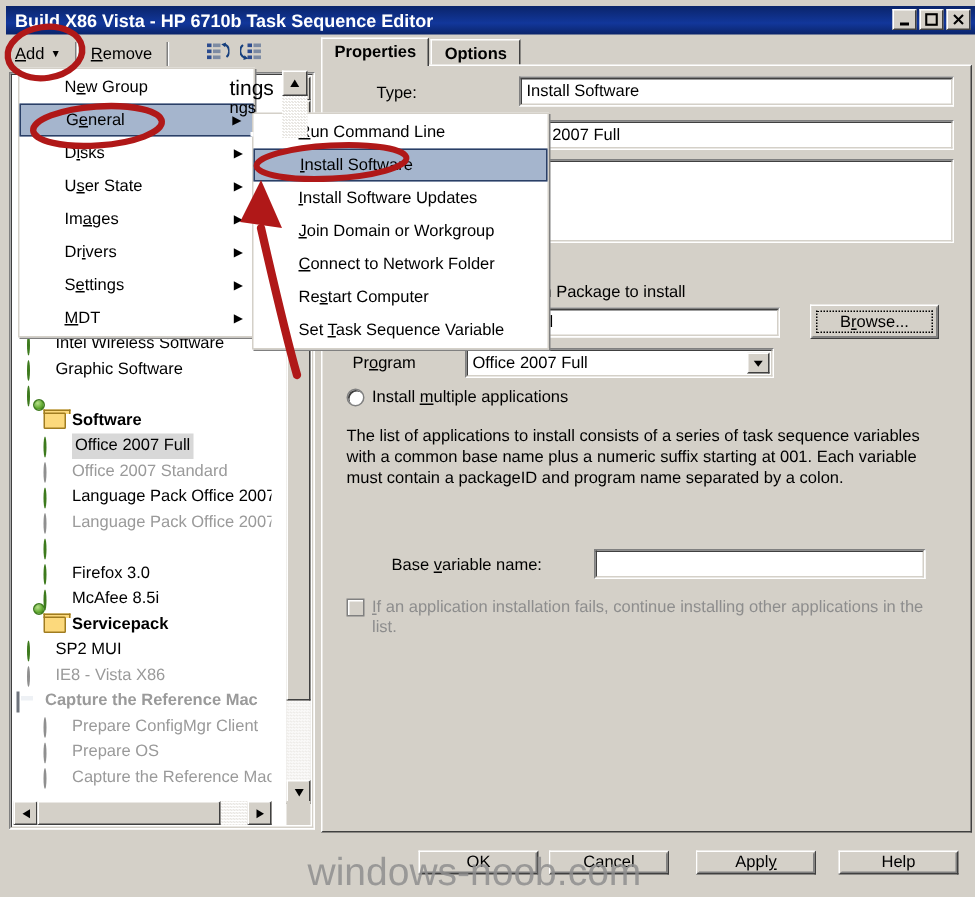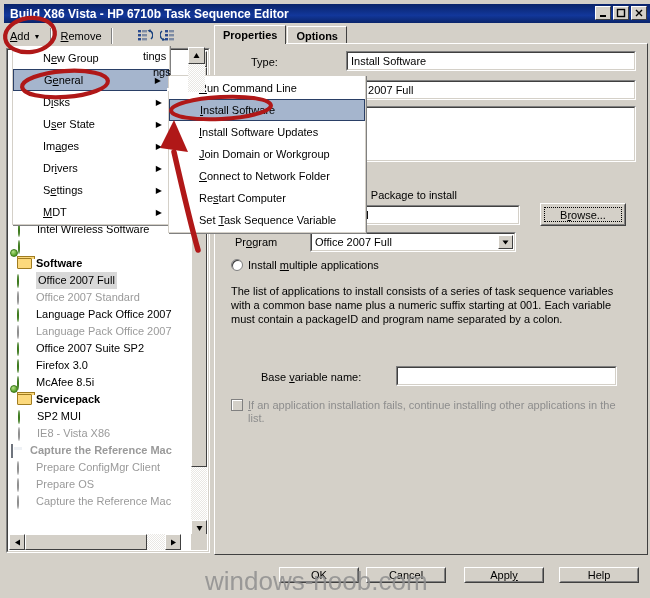--- a/index.html
+++ b/index.html
@@ -35,21 +35,21 @@
   .treebox{position:absolute;left:4px;top:46px;width:204px;height:505px;
            background:#fff;border:1px solid #808080;border-right-color:#fff;
            border-bottom-color:#fff;box-sizing:border-box;overflow:hidden;}
   .treebox .inner{position:absolute;left:0;top:0;right:0;bottom:0;
                   border:1px solid #404040;border-right-color:#d4d0c8;
                   border-bottom-color:#d4d0c8;box-sizing:border-box;background:#fff;}
   .treeclip{position:absolute;left:1px;top:1px;width:172px;height:485px;overflow:hidden;}
   .tnode{display:flex;align-items:center;height:17px;padding-left:2px;white-space:nowrap;
          font-size:11px;line-height:17px;}
   .tnode .ico{width:16px;height:16px;margin-right:3px;flex:0 0 16px;position:relative;}
-  .tnode.lvl1{padding-left:8px;}
+  .tnode.lvl1{padding-left:8px;margin-left:12px;}
   .tnode.lvl2{padding-left:9px;}
   .tnode.grp .lbl{font-weight:bold;}
   .tnode.dim .lbl{color:#9a9a9a;}
   .tnode.selrow .lbl{background:#d8d8d8;padding:0 2px;}
 
   
   .ic-check{width:15px;height:15px;border-radius:50%;
             background:radial-gradient(circle at 35% 30%,#b7e08a 0%,#5fa82e 55%,#2f6d14 100%);
             border:1px solid #3d7a1d;box-sizing:border-box;position:relative;}
   .ic-check:after{content:"";position:absolute;left:3px;top:6px;width:4px;height:7px;
@@ -233,20 +233,24 @@
               <div class="tnode lvl2">
                 <span class="ico"><span class="ic-check"></span></span>
                 <span class="lbl">Modem driver</span>
               </div>
               <div class="tnode lvl2">
                 <span class="ico"><span class="ic-check"></span></span>
                 <span class="lbl">Intel Wireless Software</span>
               </div>
               <div class="tnode lvl2">
                 <span class="ico"><span class="ic-check"></span></span>
+                <span class="lbl">Graphic Software</span>
+              </div>
+              <div class="tnode lvl2">
+                <span class="ico"><span class="ic-check"></span></span>
               </div>
               <div class="tnode lvl1 grp">
                 <span class="ico"><span class="ic-folder"><span class="tab"></span><span class="body"></span><span class="bdg"></span></span></span>
                 <span class="lbl">Software</span>
               </div>
               <div class="tnode lvl1 selrow">
                 <span class="ico"><span class="ic-check"></span></span>
                 <span class="lbl">Office 2007 Full</span>
               </div>
               <div class="tnode lvl1 dim">
@@ -256,21 +260,20 @@
               <div class="tnode lvl1">
                 <span class="ico"><span class="ic-check"></span></span>
                 <span class="lbl">Language Pack Office 2007</span>
               </div>
               <div class="tnode lvl1 dim">
                 <span class="ico"><span class="ic-check off"></span></span>
                 <span class="lbl">Language Pack Office 2007</span>
               </div>
               <div class="tnode lvl1">
                 <span class="ico"><span class="ic-check"></span></span>
-                <span class="lbl">Office 2007 Suite SP2</span>
               </div>
               <div class="tnode lvl1">
                 <span class="ico"><span class="ic-check"></span></span>
                 <span class="lbl">Firefox 3.0</span>
               </div>
               <div class="tnode lvl1">
                 <span class="ico"><span class="ic-check"></span></span>
                 <span class="lbl">McAfee 8.5i</span>
               </div>
               <div class="tnode lvl1 grp">
@@ -474,21 +477,21 @@
           </div>
           <div class="mi">
             <span>Re<span class="ul">s</span>tart Computer</span>
           </div>
           <div class="mi">
             <span>Set <span class="ul">T</span>ask Sequence Variable</span>
           </div>
         </div>
     </div>
 
-    <div style="position:absolute;left:141px;top:48px;font-size:11px;z-index:41;color:#000;">tings</div>
+    <div style="position:absolute;left:151px;top:48px;font-size:14px;z-index:41;color:#000;">tings</div>
     <div style="position:absolute;left:151px;top:64px;font-size:11px;z-index:41;color:#000;">ngs</div>
     <div style="position:absolute;left:186px;top:45px;width:17px;height:17px;background:#d4d0c8;
                 border:1px solid #fff;border-right-color:#404040;border-bottom-color:#404040;
                 box-sizing:border-box;display:flex;align-items:center;justify-content:center;z-index:41;">
       <svg width="7" height="7" viewBox="0 0 7 7">
           <path d="M3.5 1 L6.5 6 L0.5 6 z" fill="#000"></path>
         </svg>
     </div>
     <div style="position:absolute;left:186px;top:62px;width:17px;height:28px;z-index:41;
                 background:repeating-conic-gradient(#e9e7e3 0% 25%,#fff 0% 50%) 0 0/2px 2px;"></div>

